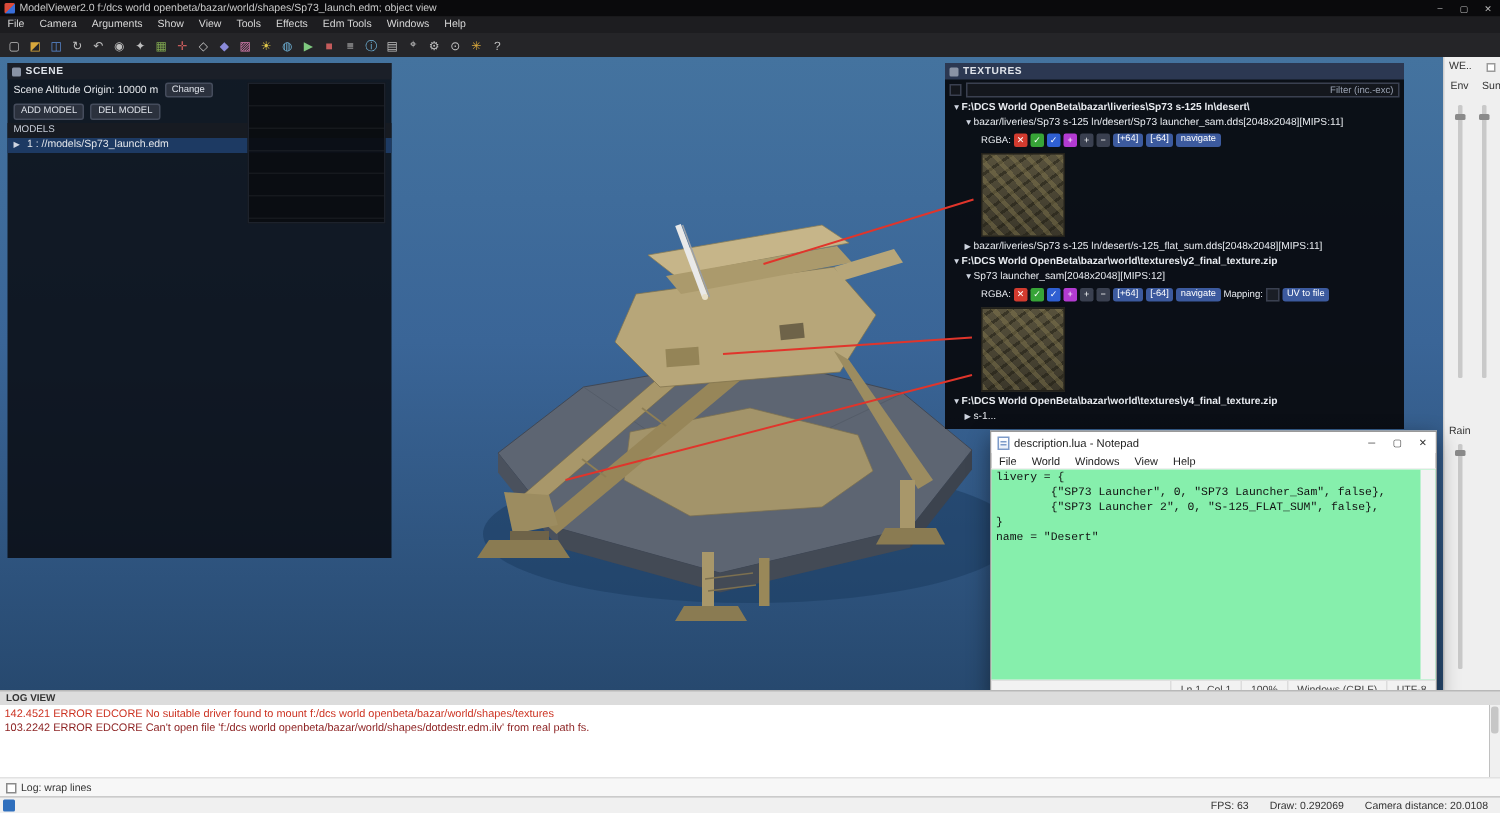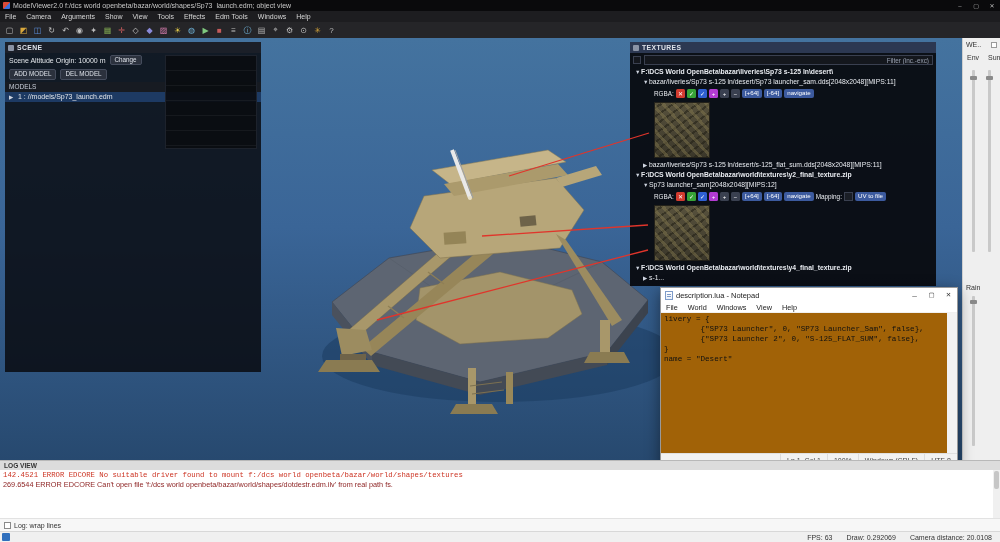--- a/index.html
+++ b/index.html
@@ -71,21 +71,21 @@
   
   .notepad{position:absolute;left:660px;top:287px;width:298px;height:180px;background:#fff;border:1px solid #999;box-shadow:0 4px 14px rgba(0,0,0,.45);z-index:30;display:flex;flex-direction:column;}
   .np-titlebar{height:14px;display:flex;align-items:center;gap:3px;padding-left:4px;background:#fff;font-size:7.5px;color:#222;}
   .np-icon{width:8px;height:9px;background:linear-gradient(#fff,#e8eef8);border:1px solid #7d9bc9;position:relative;}
   .np-icon:before{content:"";position:absolute;left:1px;top:2px;width:4px;height:1px;background:#7d9bc9;box-shadow:0 2px 0 #7d9bc9;}
   .np-controls{margin-left:auto;display:flex;}
   .np-btn{width:17px;height:14px;display:flex;align-items:center;justify-content:center;font-size:6.5px;color:#333;}
   .np-btn.min:before{content:"─";} .np-btn.max:before{content:"▢";} .np-btn.close:before{content:"✕";}
   .np-menubar{height:11px;display:flex;align-items:center;font-size:7.3px;color:#222;border-bottom:1px solid #f0f0f0;}
   .np-menu-item{padding:0 5px;}
-  .np-body{flex:1;position:relative;overflow:hidden;background:#a16207;}
+  .np-body{flex:1;position:relative;overflow:hidden;background:#86efac;}
   .np-text{position:absolute;left:3px;top:1px;right:11px;bottom:0;font-family:"Liberation Mono","DejaVu Sans Mono",monospace;font-size:7.6px;line-height:10px;white-space:pre;color:#111;overflow:hidden;}
   .np-scrollbar{position:absolute;right:0;top:0;width:10px;bottom:0;background:#f2f2f2;}
   .np-statusbar{height:13px;background:#f2f2f2;border-top:1px solid #e0e0e0;display:flex;align-items:center;font-size:7px;color:#444;}
   .np-seg{height:100%;display:flex;align-items:center;padding:0 6px;border-left:1px solid #dcdcdc;white-space:nowrap;}
   .np-seg.first{flex:1;border-left:none;}
 
   
   .log-header{position:absolute;left:0;top:460px;width:1000px;height:10px;background:#dcdcdc;font-size:6.6px;font-weight:bold;color:#333;padding:1px 0 0 4px;border-top:1px solid #b8b8b8;z-index:40;}
   .log-content{position:absolute;left:0;top:470px;width:993px;height:48px;background:#fff;overflow:hidden;padding:1px 0 0 3px;z-index:40;}
   .log-line{font-size:7.3px;line-height:9.4px;white-space:nowrap;}
@@ -359,22 +359,22 @@
       <div class="np-seg first"></div>
       <div class="np-seg">Ln 1, Col 1</div>
       <div class="np-seg">100%</div>
       <div class="np-seg">Windows (CRLF)</div>
       <div class="np-seg">UTF-8</div>
     </div>
   </div>
 
   <div class="log-header">LOG VIEW</div>
   <div class="log-content">
-      <div class="log-line" style="color: rgb(204, 51, 34); font-family: Liberation Mono, monospace;">142.4521 ERROR EDCORE No suitable driver found to mount f:/dcs world openbeta/bazar/world/shapes/textures</div>
-      <div class="log-line" style="color: rgb(139, 31, 31);">269.6544 ERROR EDCORE Can't open file 'f:/dcs world openbeta/bazar/world/shapes/dotdestr.edm.ilv' from real path fs.</div>
+      <div class="log-line" style="color: rgb(204, 51, 34);">142.4521 ERROR EDCORE No suitable driver found to mount f:/dcs world openbeta/bazar/world/shapes/textures</div>
+      <div class="log-line" style="color: rgb(139, 31, 31);">103.2242 ERROR EDCORE Can't open file 'f:/dcs world openbeta/bazar/world/shapes/dotdestr.edm.ilv' from real path fs.</div>
     </div>
   <div class="log-scrollbar">
       <div class="log-scroll-thumb"></div>
     </div>
   <div class="log-wrap-row">
     <span class="wrap-checkbox"></span>
     <span class="wrap-label">Log: wrap lines</span>
   </div>
 
   <div class="statusbar">

